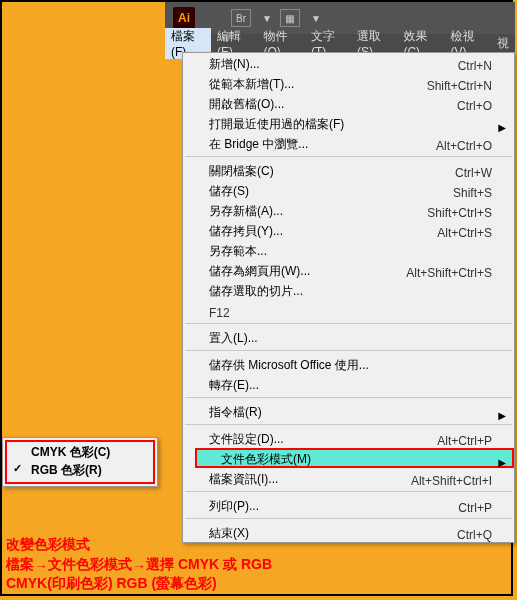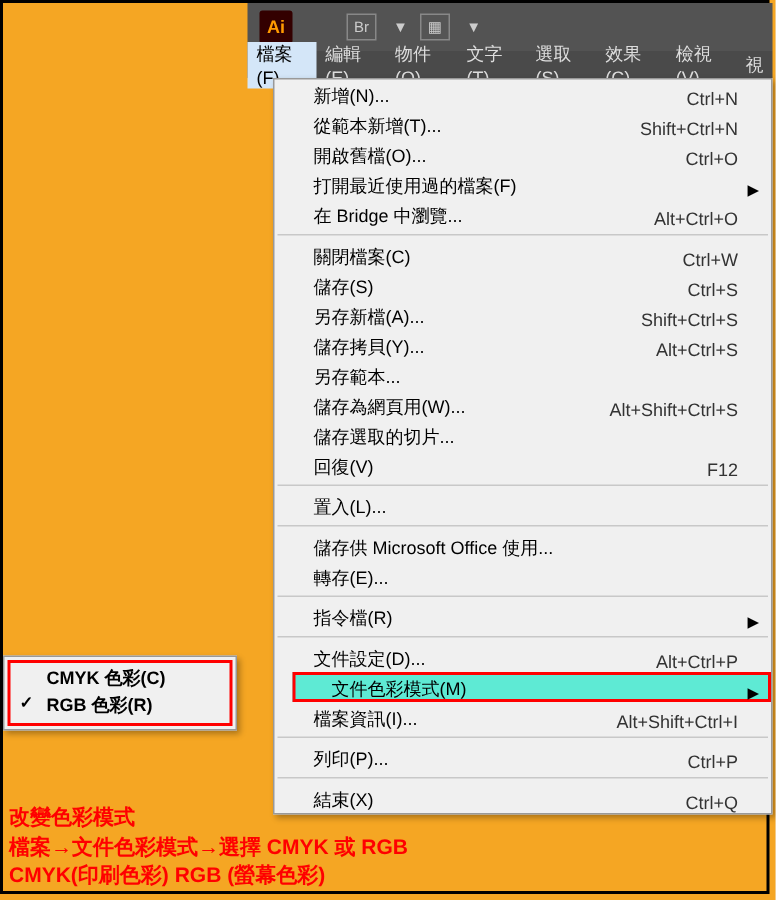--- a/index.html
+++ b/index.html
@@ -70,42 +70,41 @@
       <span class="lbl">在 Bridge 中瀏覽...</span>
       <span class="sc">Alt+Ctrl+O</span>
     </div>
     <div class="sep"></div>
     <div class="mi">
       <span class="lbl">關閉檔案(C)</span>
       <span class="sc">Ctrl+W</span>
     </div>
     <div class="mi">
       <span class="lbl">儲存(S)</span>
-      <span class="sc">Ctrl+S</span>
+      <span class="sc">Shift+S</span>
     </div>
     <div class="mi">
       <span class="lbl">另存新檔(A)...</span>
       <span class="sc">Shift+Ctrl+S</span>
     </div>
     <div class="mi">
       <span class="lbl">儲存拷貝(Y)...</span>
       <span class="sc">Alt+Ctrl+S</span>
     </div>
     <div class="mi">
       <span class="lbl">另存範本...</span>
     </div>
     <div class="mi">
       <span class="lbl">儲存為網頁用(W)...</span>
       <span class="sc">Alt+Shift+Ctrl+S</span>
     </div>
     <div class="mi">
       <span class="lbl">儲存選取的切片...</span>
     </div>
     <div class="mi">
-      <span class="lbl">回復(V)</span>
       <span class="sc">F12</span>
     </div>
     <div class="sep"></div>
     <div class="mi">
       <span class="lbl">置入(L)...</span>
     </div>
     <div class="sep"></div>
     <div class="mi">
       <span class="lbl">儲存供 Microsoft Office 使用...</span>
     </div>

